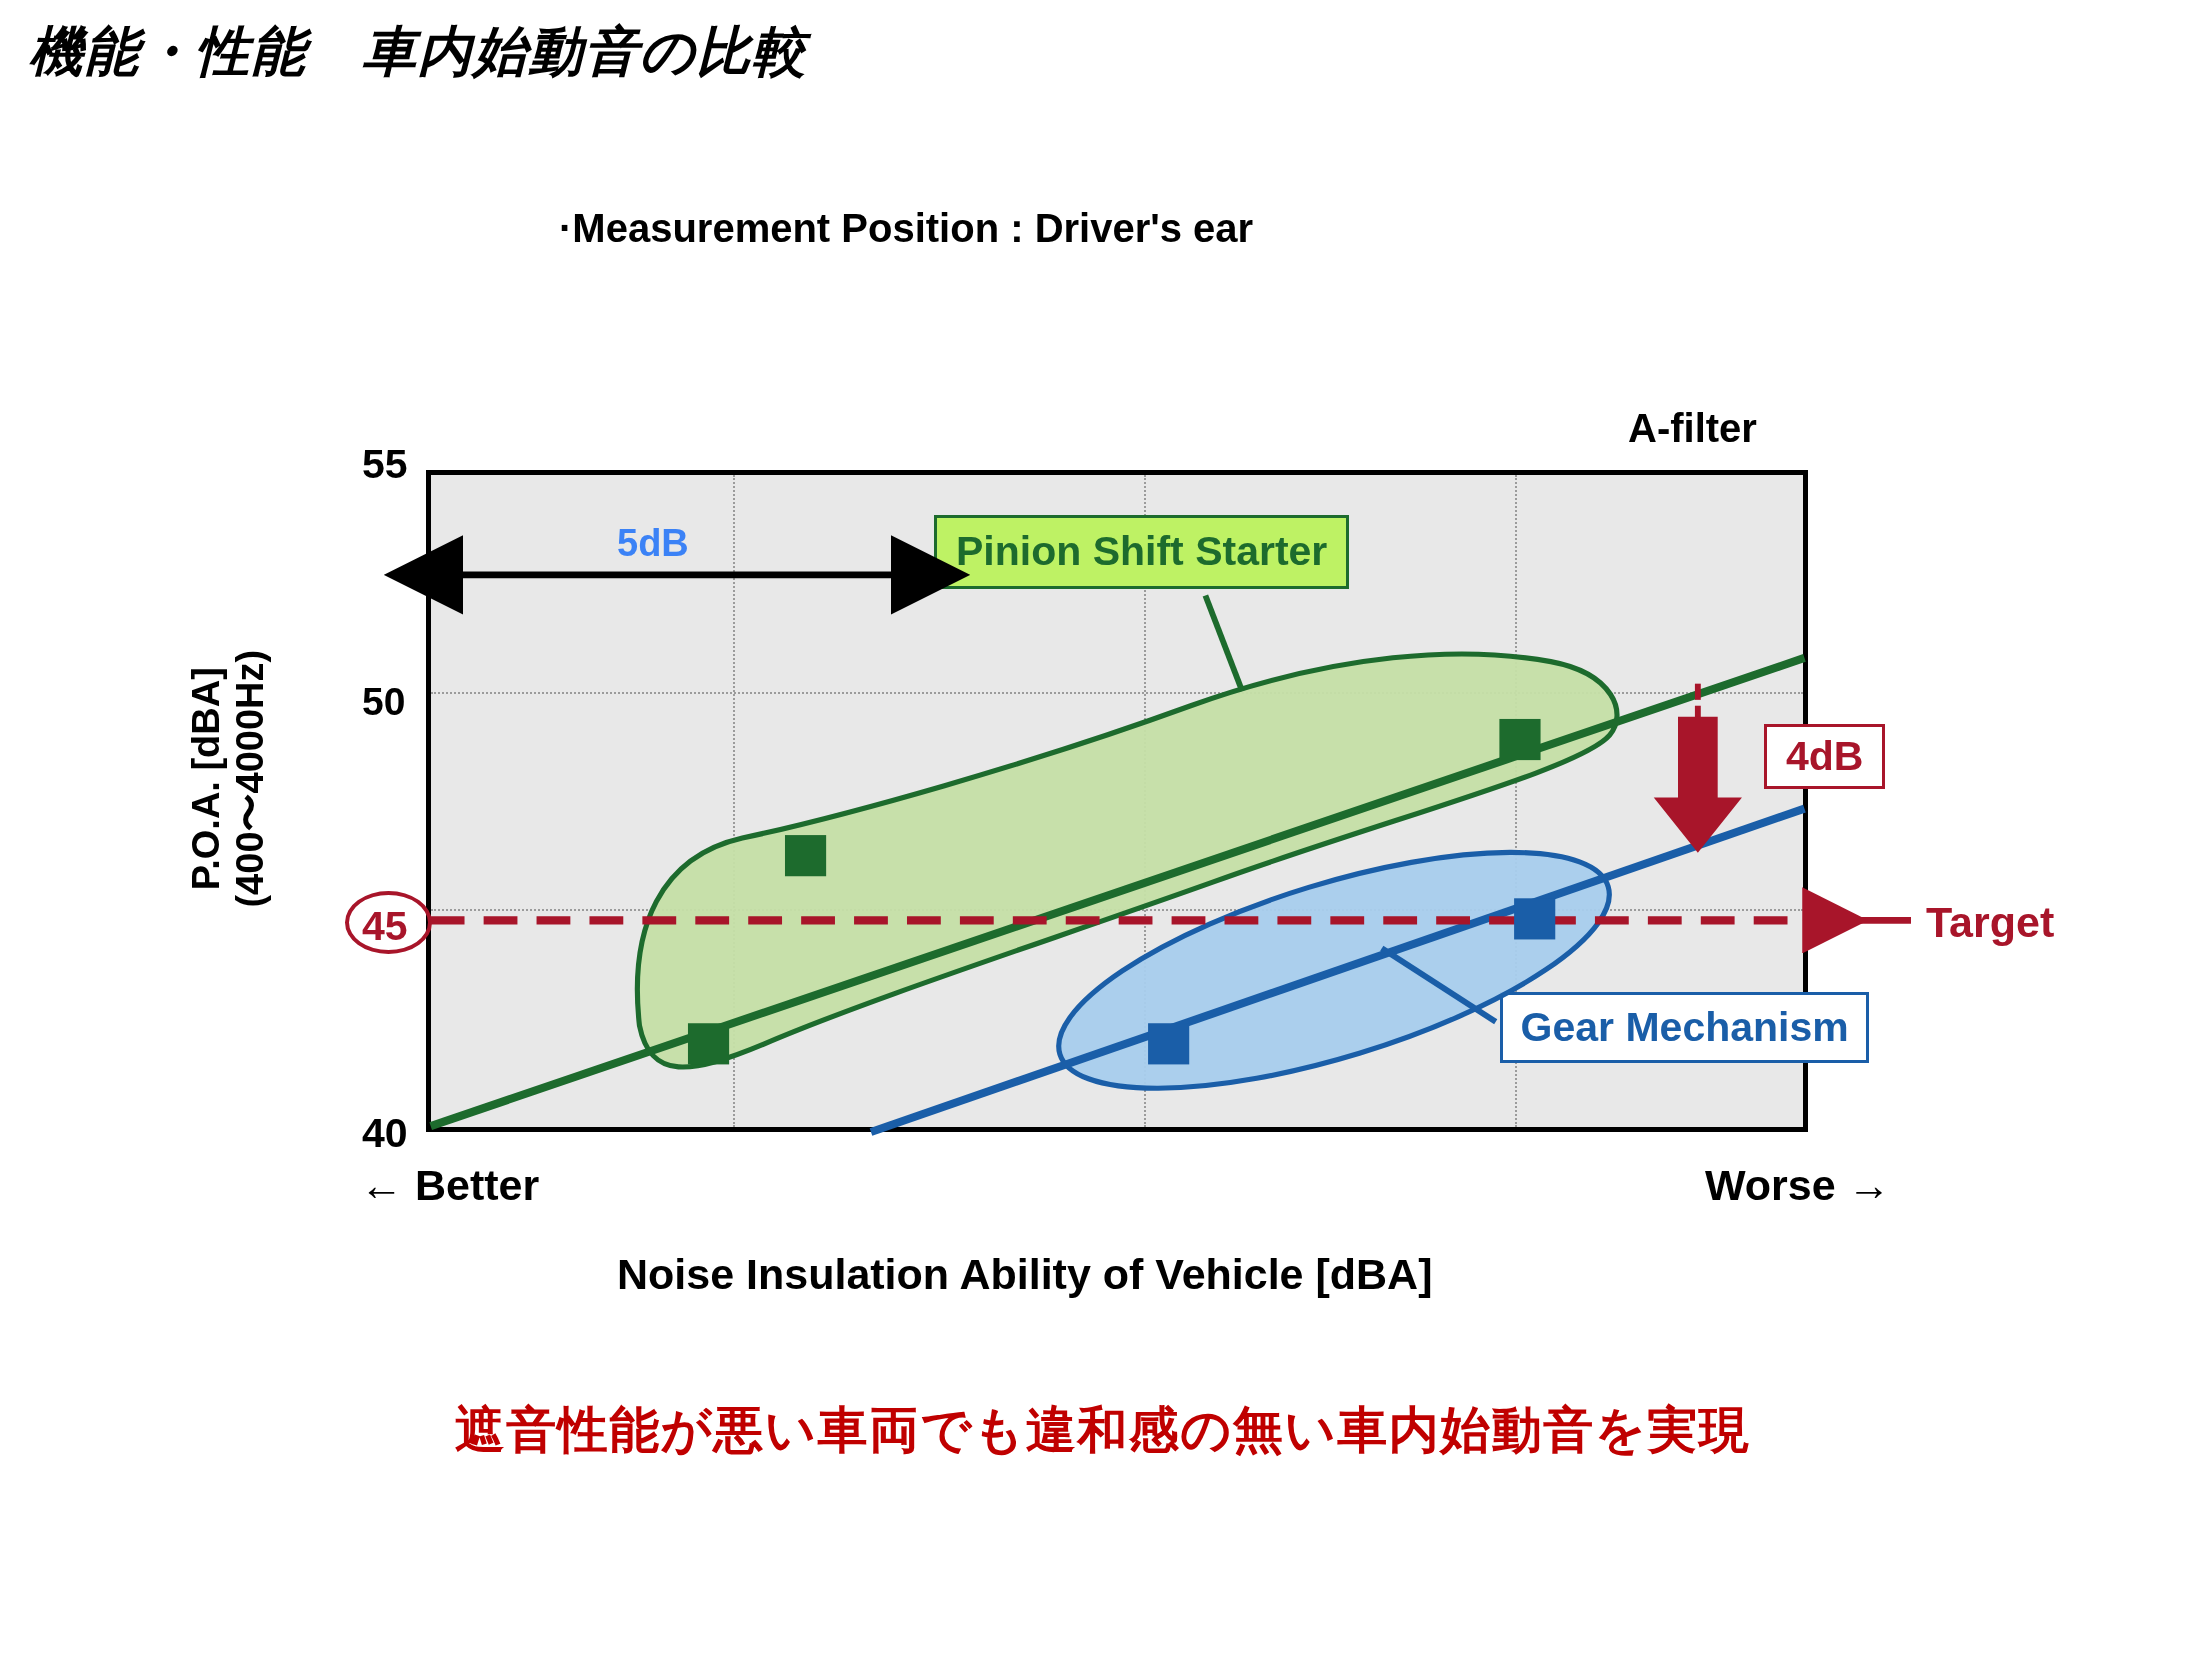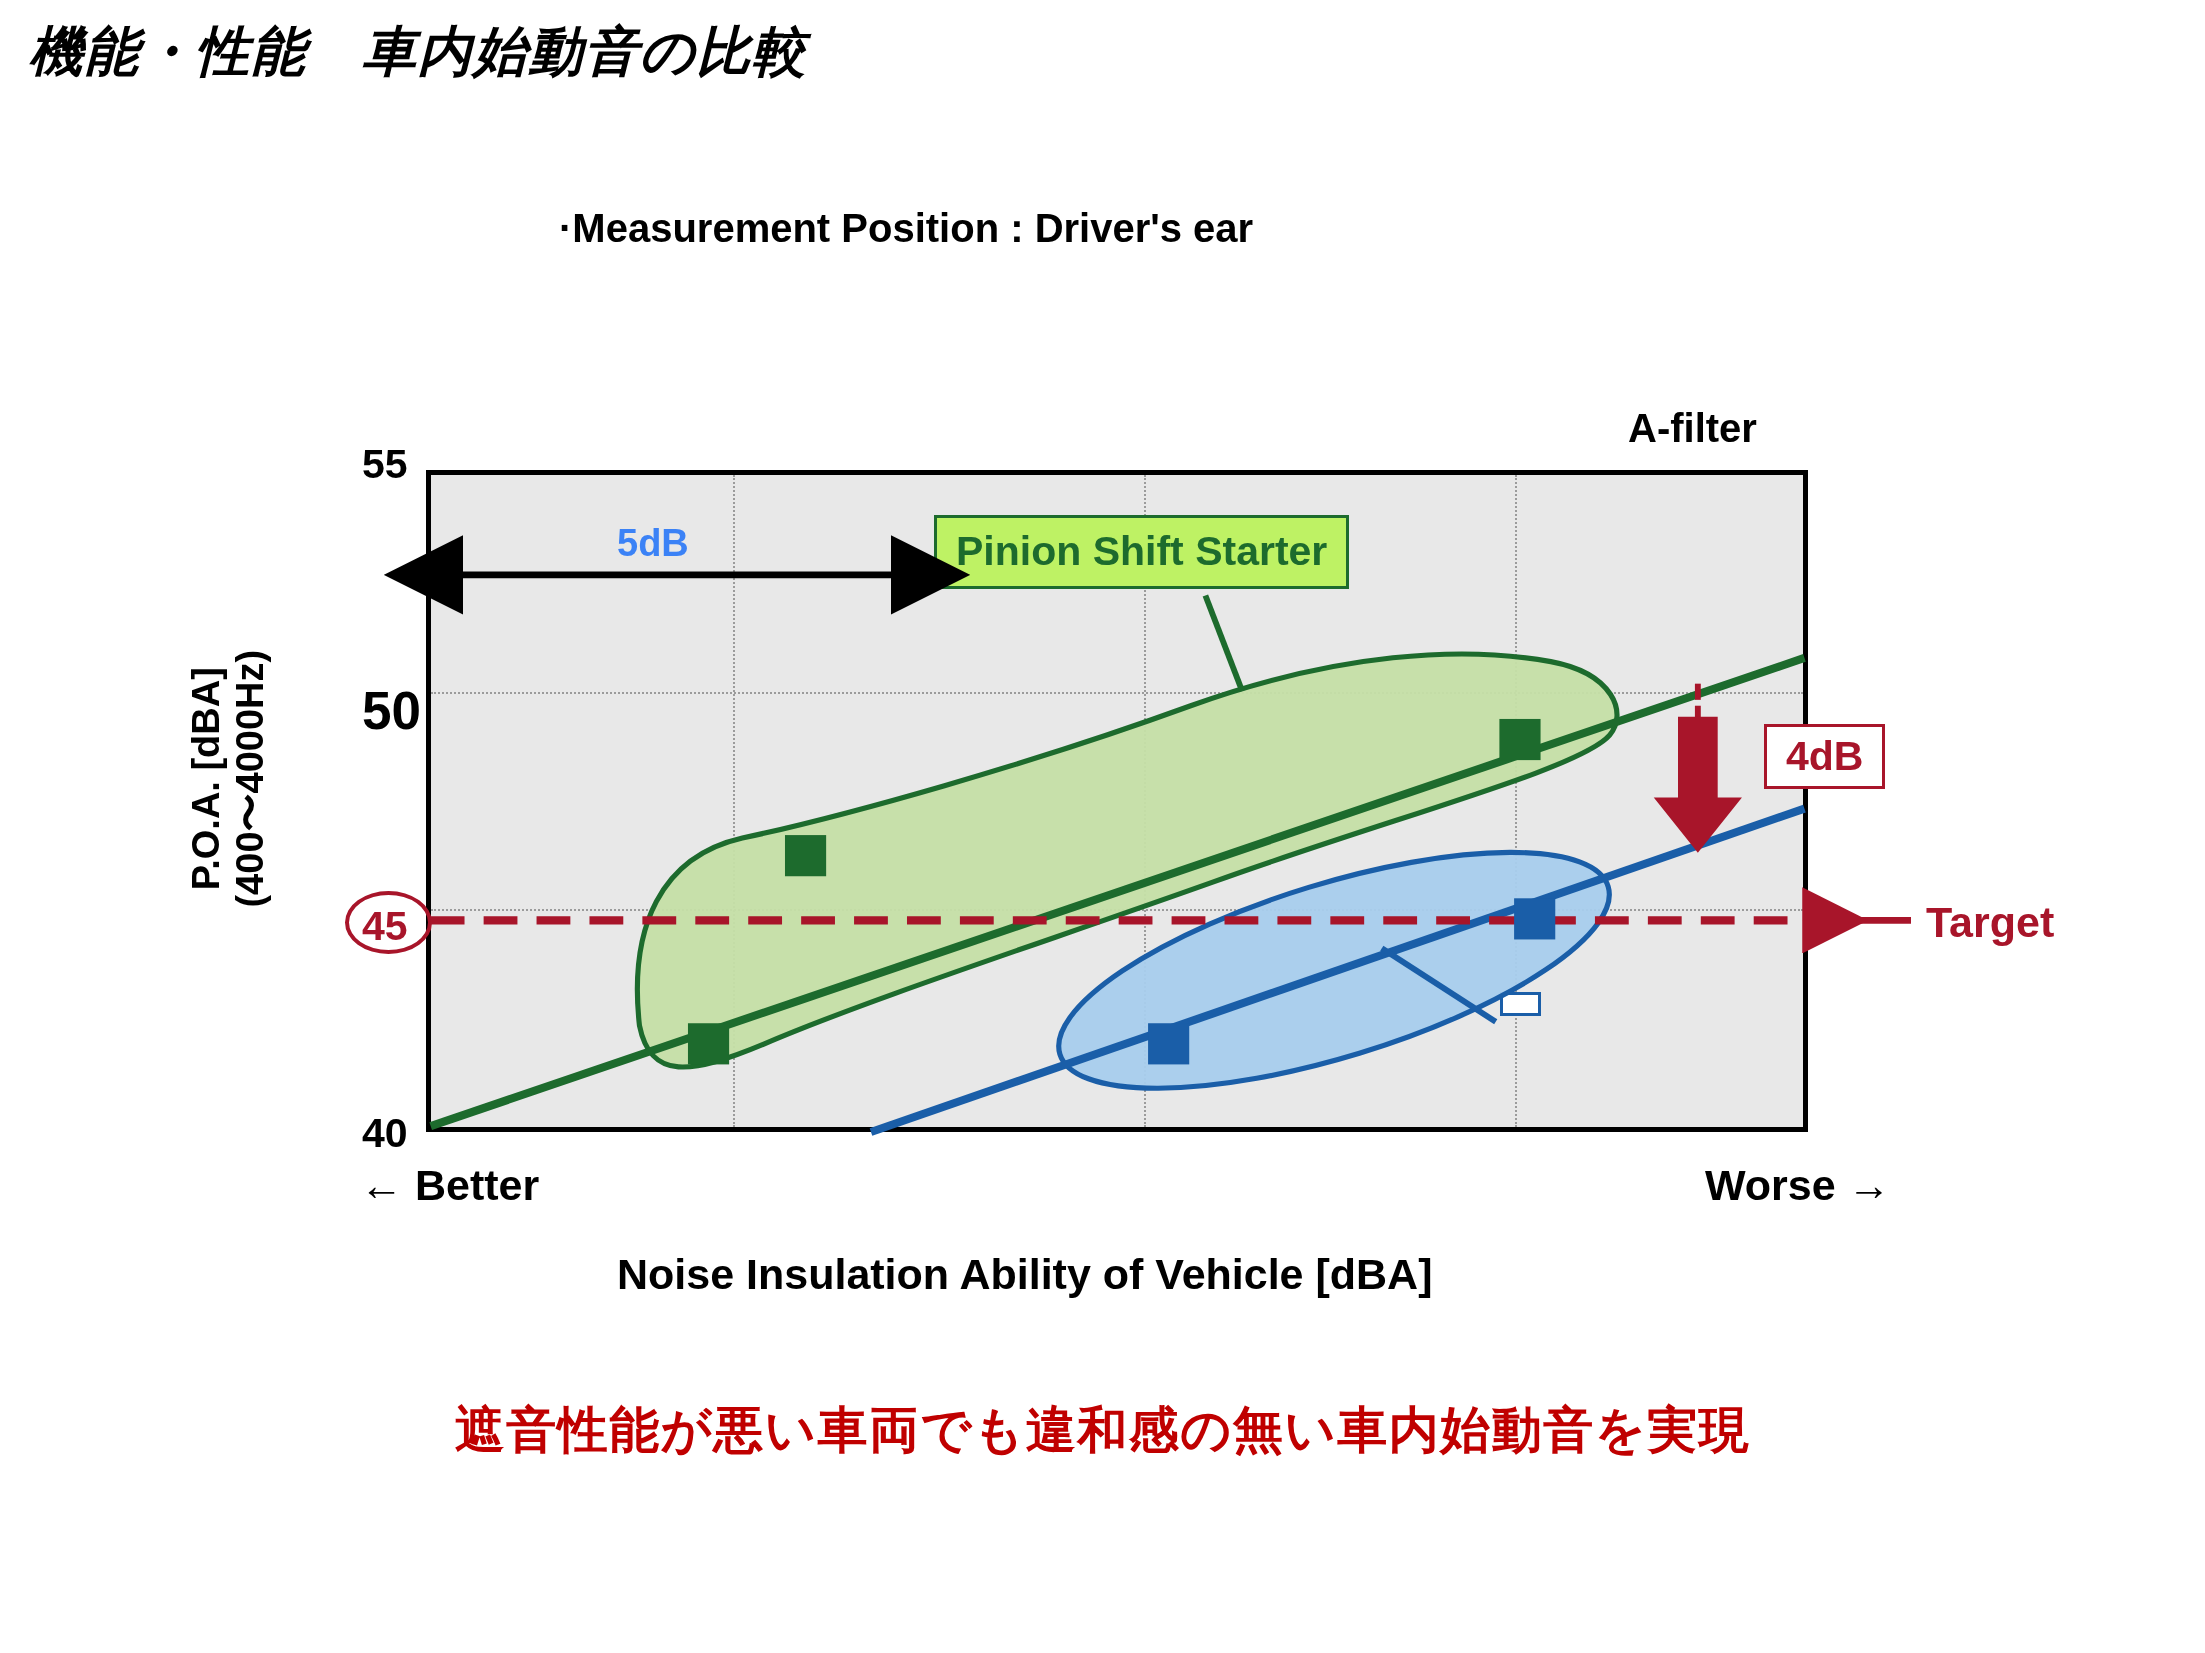--- a/index.html
+++ b/index.html
@@ -37,21 +37,21 @@
     background:#e8e8e8;
     border-left:5.1px solid #000;
     border-top:5.1px solid #000;
     border-right:5.1px solid #000;
     border-bottom:5.1px solid #000;
     box-sizing:border-box;
   }
   .vgrid{position:absolute;top:0;bottom:0;width:0;border-left:2.9px dotted #9b9b9b;}
   .hgrid{position:absolute;left:0;right:0;height:0;border-top:2.9px dotted #9b9b9b;}
   #ylab55{position:absolute;left:362px;top:441px;font-size:41px;font-weight:bold;}
-  #ylab50{position:absolute;left:362px;top:680px;font-size:53px;font-weight:bold;}
+  #ylab50{position:absolute;left:362px;top:680px;font-size:39px;font-weight:bold;}
   #ylab45{position:absolute;left:362px;top:903px;font-size:41px;font-weight:bold;color:#a8152a;}
   #ylab40{position:absolute;left:362px;top:1110px;font-size:41px;font-weight:bold;}
   #ylab45-circle{
     position:absolute;left:345px;top:891px;width:87px;height:63px;
     border:4.4px solid #a8152a;border-radius:50%;
     box-sizing:border-box;
   }
   
   #ytitle{
     position:absolute;left:-29px;top:735px;
@@ -131,20 +131,21 @@
 
 <div id="better">← Better</div>
 <div id="worse">Worse →</div>
 <div id="xtitle">Noise Insulation Ability of Vehicle [dBA]</div>
 
 <div id="fivedb-label">5dB</div>
 <div id="pinion-box">Pinion Shift Starter</div>
 <div id="fourdb-box">4dB</div>
 <div id="target-label">Target</div>
 <div id="perm-box">
+  <div>Gear Mechanism</div>
 </div>
 
 <svg id="svg-overlay" viewBox="0 0 3000 2250" xmlns="http://www.w3.org/2000/svg">
   <defs>
     <marker id="arrowL" markerWidth="12" markerHeight="12" refX="10" refY="6" orient="auto" markerUnits="strokeWidth">
       <path d="M12,0 L12,12 L0,6 z" fill="#000"></path>
     </marker>
     <marker id="arrowR" markerWidth="12" markerHeight="12" refX="2" refY="6" orient="auto" markerUnits="strokeWidth">
       <path d="M0,0 L0,12 L12,6 z" fill="#000"></path>
     </marker>

